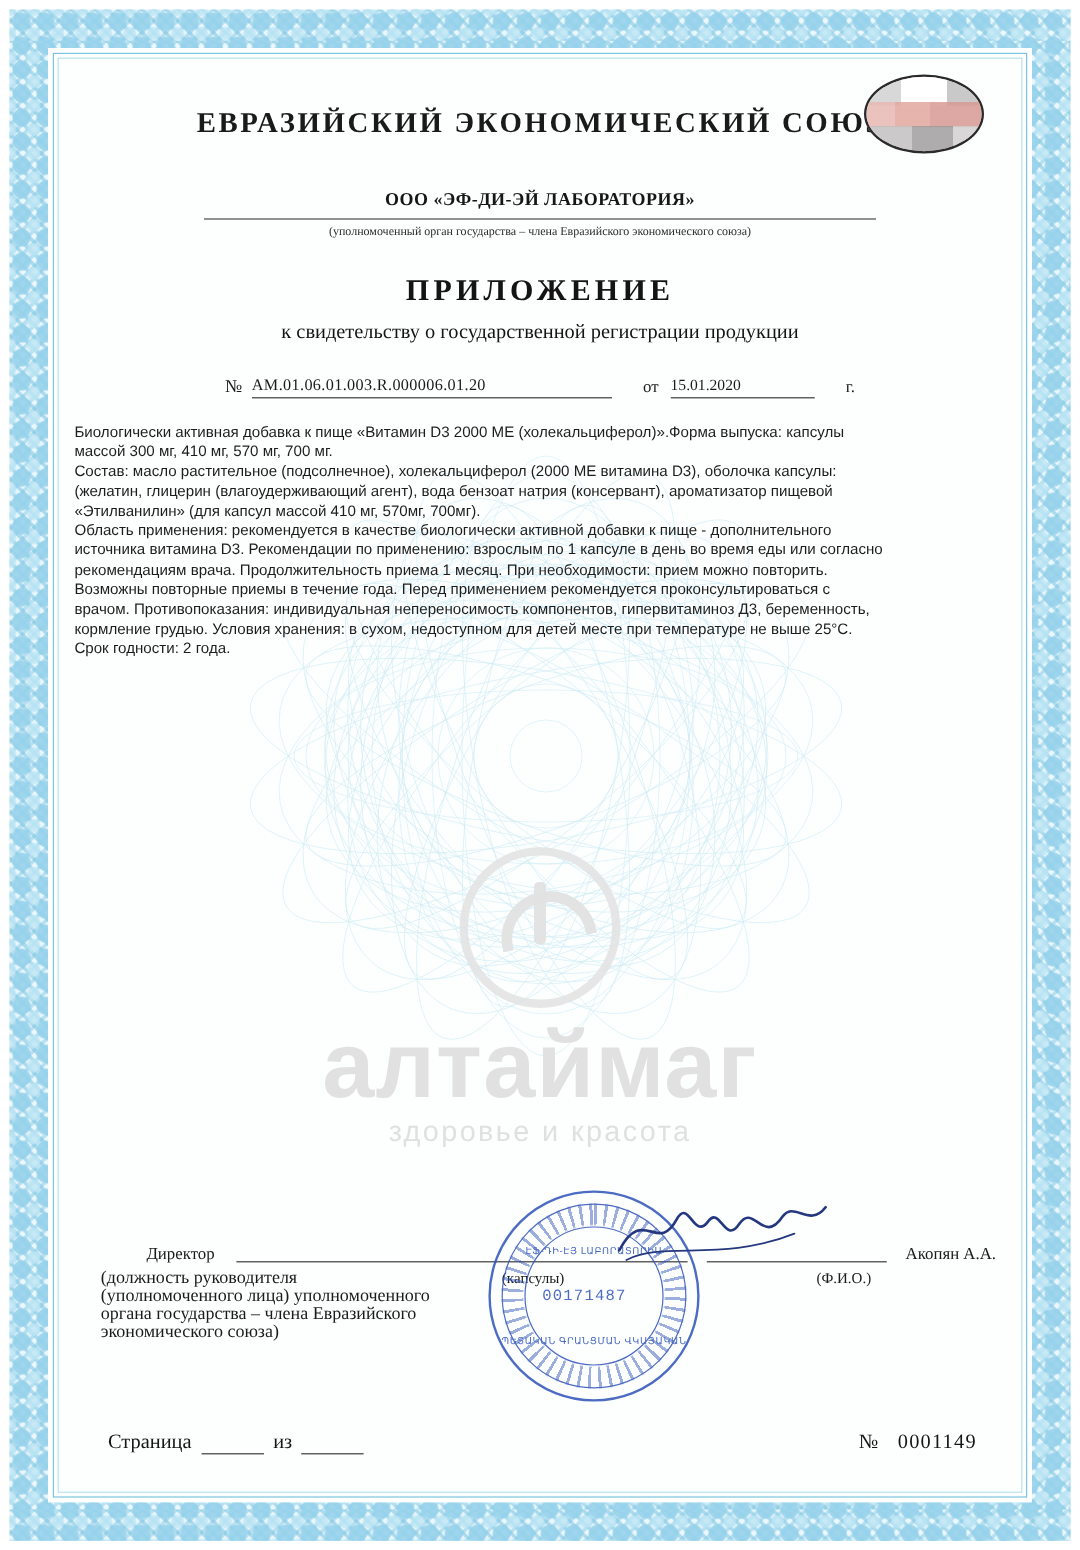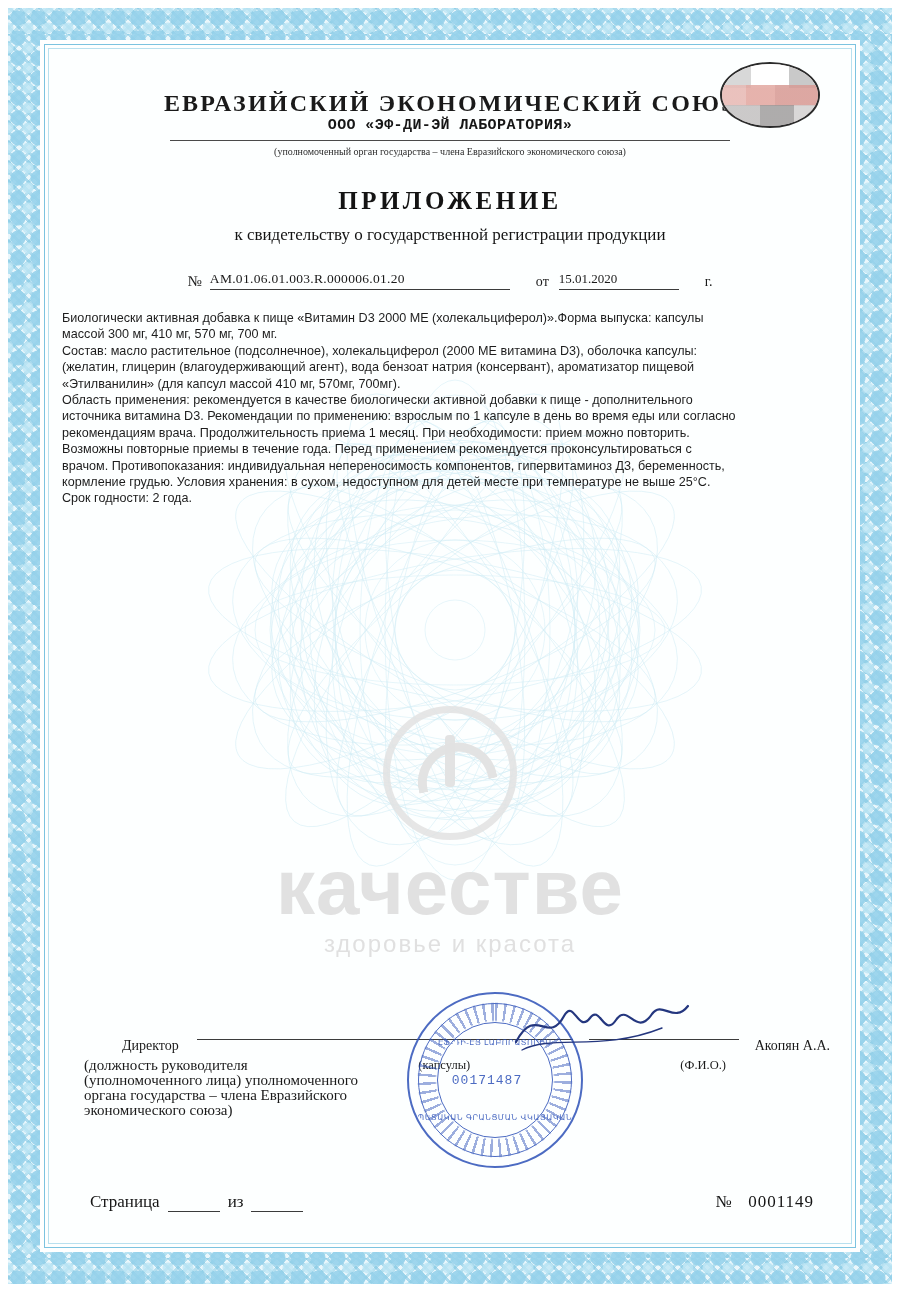--- a/index.html
+++ b/index.html
@@ -99,22 +99,23 @@
     background: linear-gradient(90deg, #e7b9b4 0 25%, #e2a7a0 25% 55%, #d79a94 55% 100%);
     opacity: .85;
   }
   .emblem .e-bot {
     position: absolute; left: 0; bottom: 0; width: 100%; height: 34%;
     background: linear-gradient(90deg, #bfbfbf 0 40%, #9a9a9a 40% 75%, #d0d0d0 75% 100%);
     opacity: .8;
   }
 
   .org-line {
-    text-align: center;
-    font-family: Liberation Mono, monospace;
+    margin-top: 42px;
+    text-align: center;
+    font-family: Liberation Serif, serif;
     font-size: 15px;
     font-weight: bold;
     color: #161616;
     letter-spacing: .4px;
   }
   .org-rule {
     width: 560px;
     margin: 6px auto 0 auto;
     border-bottom: 1px solid #4a4a4a;
   }
@@ -238,20 +239,21 @@
   
   .sign-block {
     position: absolute;
     left: 0; right: 0;
     bottom: 116px;
     font-family: "Liberation Serif", serif;
     color: #1a1a1a;
   }
   .sign-row {
     display: flex;
+    align-items: flex-end;
   }
   .sign-role {
     font-size: 14px;
     padding: 0 10px 2px 60px;
     white-space: nowrap;
   }
   .sign-line {
     flex: 1;
     border-bottom: 1px solid #3b3b3b;
     height: 1px;
@@ -496,21 +498,21 @@
 Область применения: рекомендуется в качестве биологически активной добавки к пище - дополнительного
 источника витамина D3. Рекомендации по применению: взрослым по 1 капсуле в день во время еды или согласно
 рекомендациям врача. Продолжительность приема 1 месяц. При необходимости: прием можно повторить.
 Возможны повторные приемы в течение года. Перед применением рекомендуется проконсультироваться с
 врачом. Противопоказания: индивидуальная непереносимость компонентов, гипервитаминоз Д3, беременность,
 кормление грудью. Условия хранения: в сухом, недоступном для детей месте при температуре не выше 25°С.
 Срок годности: 2 года.</div>
 
     <div class="watermark">
       <div class="wm-logo"></div>
-      <div class="wm-title">качестве</div>
+      <div class="wm-title">алтаймаг</div>
       <div class="wm-sub">здоровье и красота</div>
     </div>
 
     <div class="sign-block">
       <div class="sign-row">
         <span class="sign-role">Директор</span>
         <span class="sign-line"></span>
         <span class="sign-line short"></span>
         <span class="sign-name">Акопян А.А.</span>
       </div>

